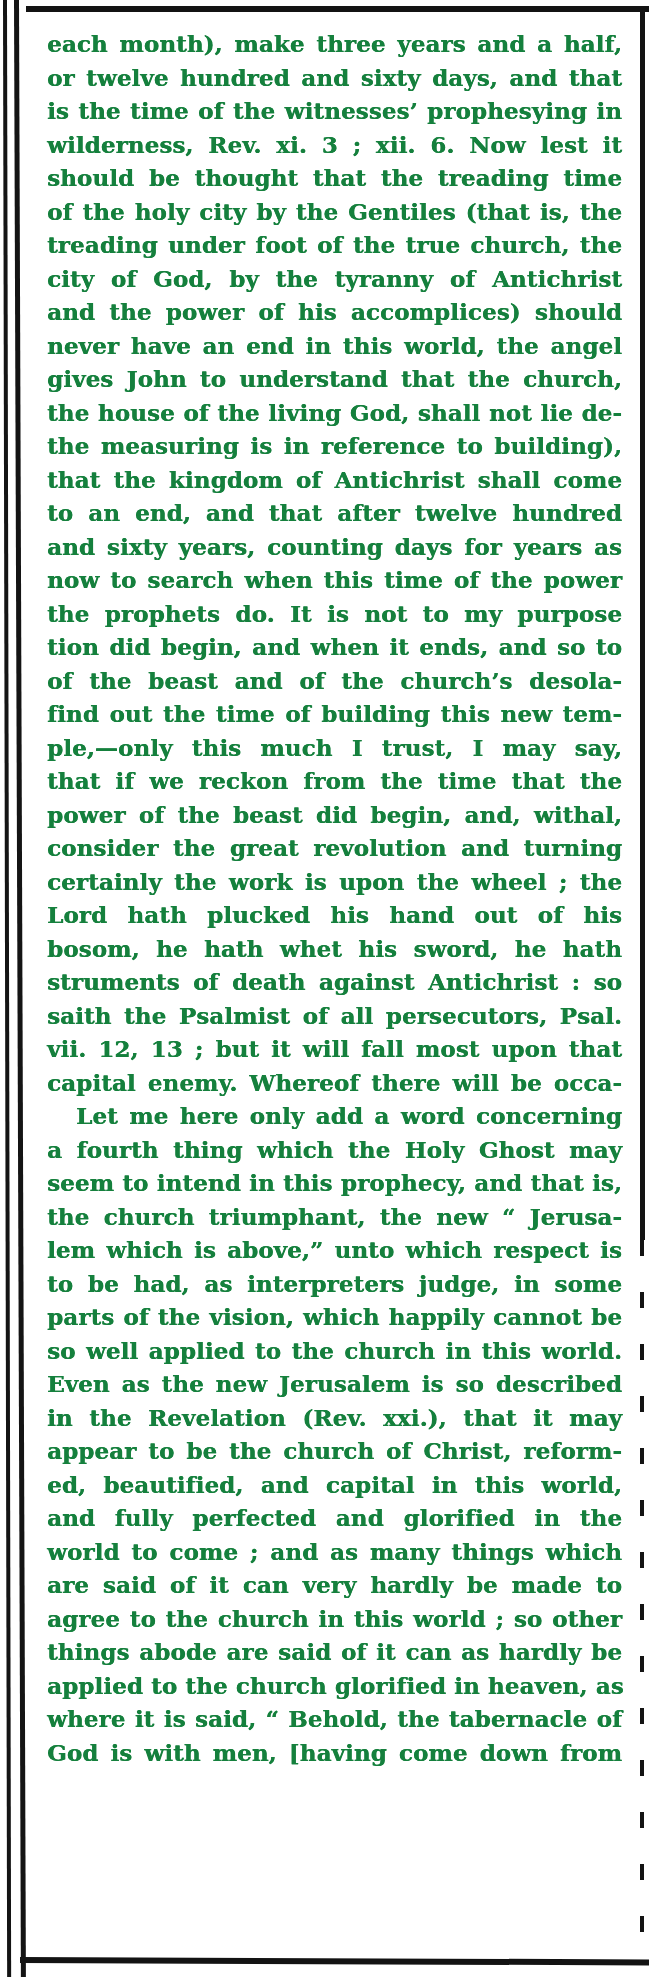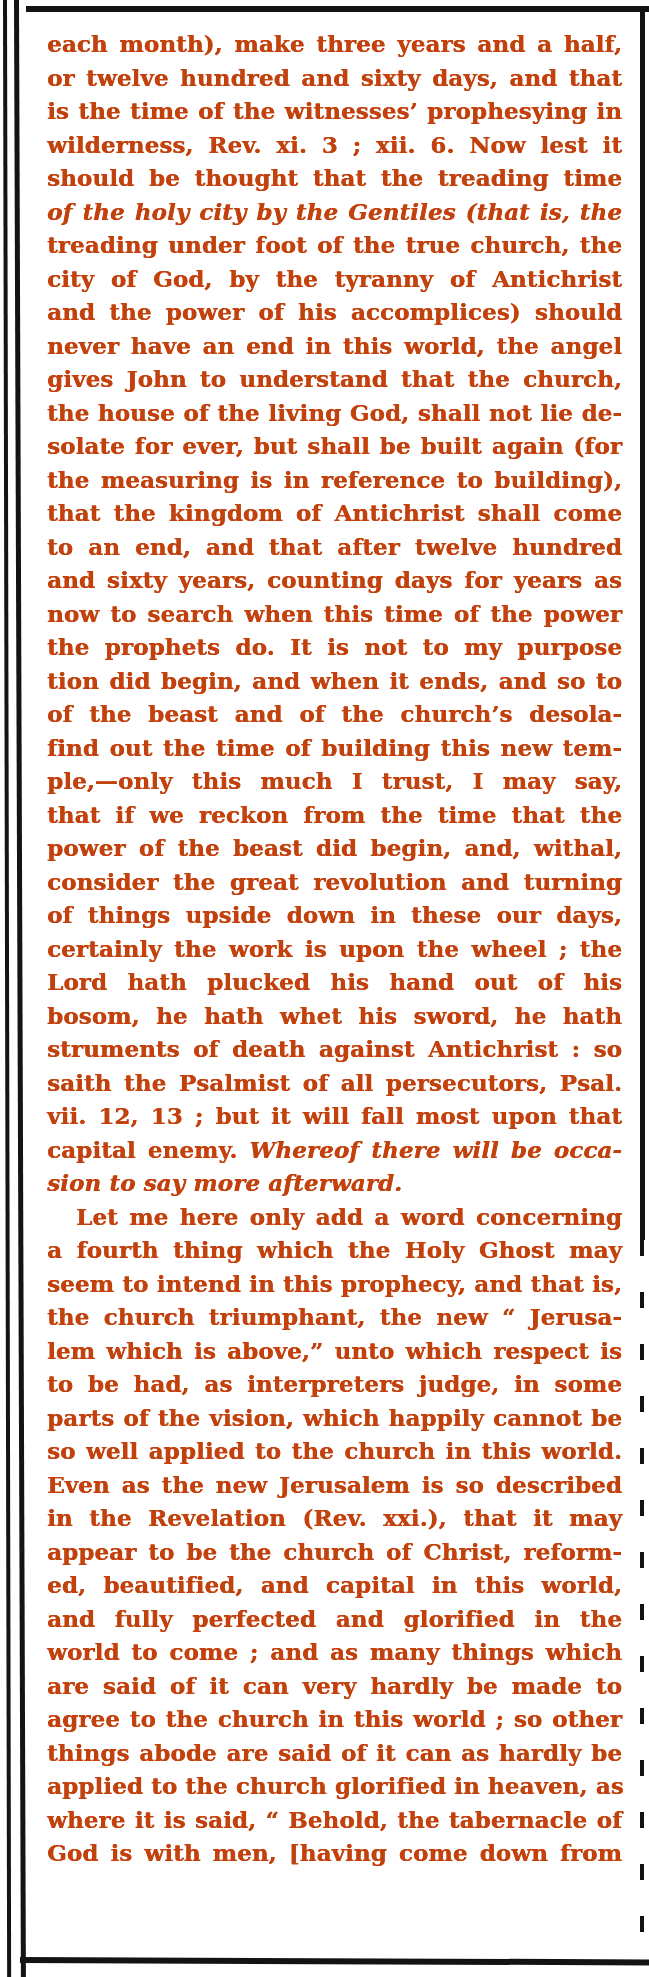--- a/index.html
+++ b/index.html
@@ -77,75 +77,71 @@
     font-weight: bold;
     height: 33.5px;
     line-height: 33.5px;
     white-space: nowrap;
     text-align: justify;
     text-align-last: justify;
     letter-spacing: 0.1px;
     text-shadow: 0.4px 0 0 currentColor;
   }
   .line .it {
-    font-style: italic;
   }
   .line.no-justify {
     text-align-last: left;
   }
   .line.indent {
     text-indent: 29px;
   }
 </style>
 </head>
 <body style="background: rgb(255, 255, 255);">
 
 <div class="page">
   <div class="rule-left-outer"></div>
   <div class="rule-left-inner"></div>
   <div class="border-top"></div>
   <div class="border-right-solid"></div>
   <div class="border-right-dashed"></div>
   <div class="border-bottom"></div>
-  <div class="text-column" style="color: #c2410c;">
+  <div class="text-column" style="color: #15803d;">
       <div class="line"><span>each month), make three years and a half,</span></div>
       <div class="line"><span>or twelve hundred and sixty days, and that</span></div>
       <div class="line"><span>is the time of the witnesses’ prophesying in</span></div>
       <div class="line"><span>wilderness, Rev. xi. 3 ; xii. 6.  Now lest it</span></div>
       <div class="line"><span>should be thought that the treading time</span></div>
       <div class="line"><span class="it">of the holy city by the Gentiles (that is, the</span></div>
       <div class="line"><span>treading under foot of the true church, the</span></div>
       <div class="line"><span>city of God, by the tyranny of Antichrist</span></div>
       <div class="line"><span>and the power of his accomplices) should</span></div>
       <div class="line"><span>never have an end in this world, the angel</span></div>
       <div class="line"><span>gives John to understand that the church,</span></div>
       <div class="line"><span>the house of the living God, shall not lie de-</span></div>
-      <div class="line"><span>solate for ever, but shall be built again (for</span></div>
       <div class="line"><span>the measuring is in reference to building),</span></div>
       <div class="line"><span>that the kingdom of Antichrist shall come</span></div>
       <div class="line"><span>to an end, and that after twelve hundred</span></div>
       <div class="line"><span>and sixty years, counting days for years as</span></div>
       <div class="line"><span>now to search when this time of the power</span></div>
       <div class="line"><span>the prophets do.  It is not to my purpose</span></div>
       <div class="line"><span>tion did begin, and when it ends, and so to</span></div>
       <div class="line"><span>of the beast and of the church’s desola-</span></div>
       <div class="line"><span>find out the time of building this new tem-</span></div>
       <div class="line"><span>ple,—only this much I trust, I may say,</span></div>
       <div class="line"><span>that if we reckon from the time that the</span></div>
       <div class="line"><span>power of the beast did begin, and, withal,</span></div>
       <div class="line"><span>consider the great revolution and turning</span></div>
-      <div class="line"><span>of things upside down in these our days,</span></div>
       <div class="line"><span>certainly the work is upon the wheel ; the</span></div>
       <div class="line"><span>Lord hath plucked his hand out of his</span></div>
       <div class="line"><span>bosom, he hath whet his sword, he hath</span></div>
       <div class="line"><span>struments of death against Antichrist : so</span></div>
       <div class="line"><span>saith the Psalmist of all persecutors, Psal.</span></div>
       <div class="line"><span>vii. 12, 13 ; but it will fall most upon that</span></div>
       <div class="line"><span>capital enemy.  </span><span class="it">Whereof there will be occa-</span></div>
-      <div class="line no-justify"><span class="it">sion to say more afterward.</span></div>
       <div class="line indent"><span>Let me here only add a word concerning</span></div>
       <div class="line"><span>a fourth thing which the Holy Ghost may</span></div>
       <div class="line"><span>seem to intend in this prophecy, and that is,</span></div>
       <div class="line"><span>the church triumphant, the new “ Jerusa-</span></div>
       <div class="line"><span>lem which is above,” unto which respect is</span></div>
       <div class="line"><span>to be had, as interpreters judge, in some</span></div>
       <div class="line"><span>parts of the vision, which happily cannot be</span></div>
       <div class="line"><span>so well applied to the church in this world.</span></div>
       <div class="line"><span>Even as the new Jerusalem is so described</span></div>
       <div class="line"><span>in the Revelation (Rev. xxi.), that it may</span></div>

